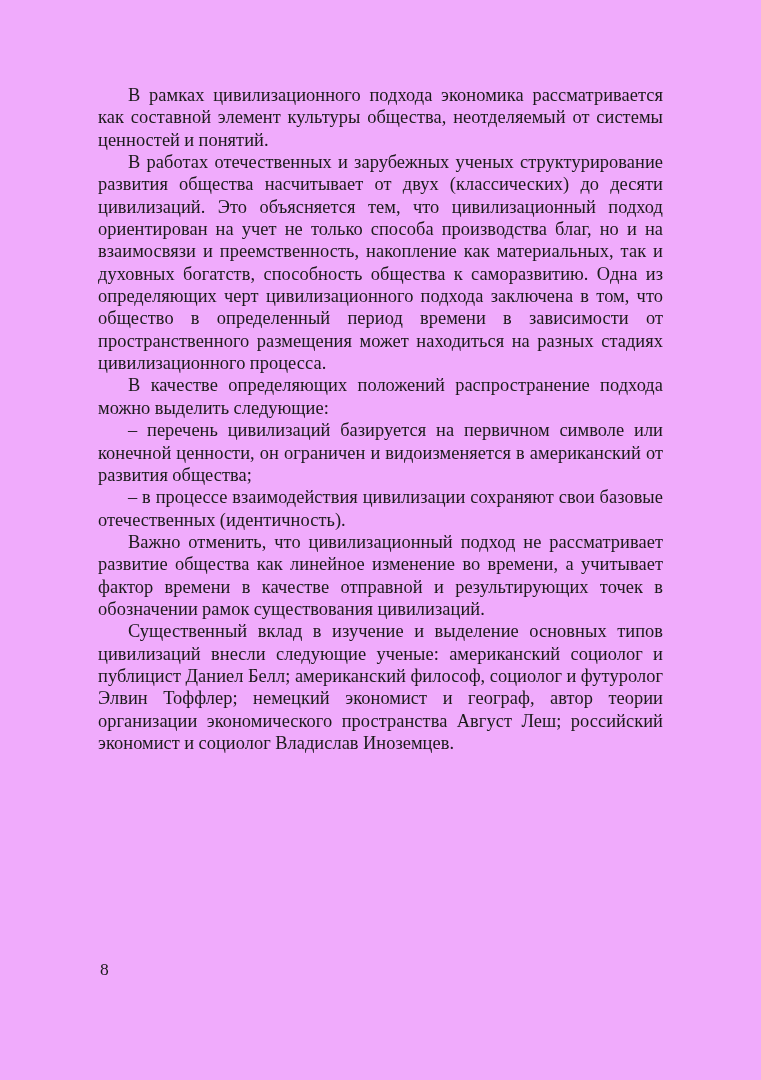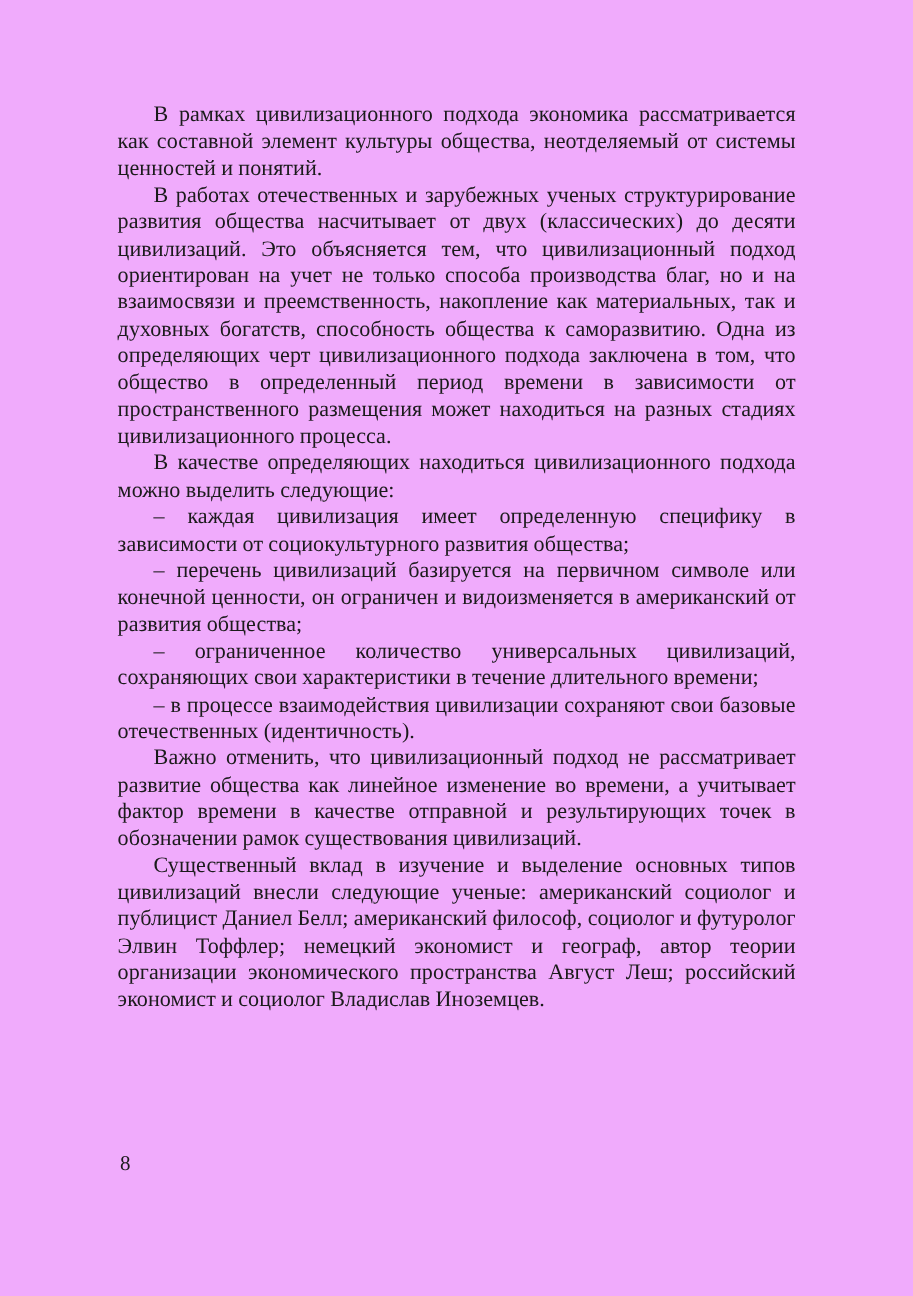--- a/index.html
+++ b/index.html
@@ -43,22 +43,20 @@
     color: #1b1b1b;
   }
 </style>
 </head>
 <body>
 
 <div class="book-page">
   <div class="text-block">
     <p class="para">В рамках цивилизационного подхода экономика рассматривается как составной элемент культуры общества, неотделяемый от системы ценностей и понятий.</p>
     <p class="para">В работах отечественных и зарубежных ученых структурирование развития общества насчитывает от двух (классических) до десяти цивилизаций. Это объясняется тем, что цивилизационный подход ориентирован на учет не только способа производства благ, но и на взаимосвязи и преемственность, накопление как материальных, так и духовных богатств, способность общества к саморазвитию. Одна из определяющих черт цивилизационного подхода заключена в том, что общество в определенный период времени в зависимости от пространственного размещения может находиться на разных стадиях цивилизационного процесса.</p>
-    <p class="para">В качестве определяющих находиться цивилизационного подхода можно выделить следующие:</p>
-    <p class="para">– каждая цивилизация имеет определенную специфику в зависимости от социокультурного развития общества;</p>
+    <p class="para">В качестве определяющих положений распространение подхода можно выделить следующие:</p>
     <p class="para">– перечень цивилизаций базируется на первичном символе или конечной ценности, он ограничен и видоизменяется в американский от развития общества;</p>
-    <p class="para">– ограниченное количество универсальных цивилизаций, сохраняющих свои характеристики в течение длительного времени;</p>
     <p class="para">– в процессе взаимодействия цивилизации сохраняют свои базовые отечественных (идентичность).</p>
     <p class="para">Важно отменить, что цивилизационный подход не рассматривает развитие общества как линейное изменение во времени, а учитывает фактор времени в качестве отправной и результирующих точек в обозначении рамок существования цивилизаций.</p>
     <p class="para">Существенный вклад в изучение и выделение основных типов цивилизаций внесли следующие ученые: американский социолог и публицист Даниел Белл; американский философ, социолог и футуролог Элвин Тоффлер; немецкий экономист и географ, автор теории организации экономического пространства Август Леш; российский экономист и социолог Владислав Иноземцев.</p>
   </div>
   <div class="page-number">8</div>
 </div>
 
 </body></html>

